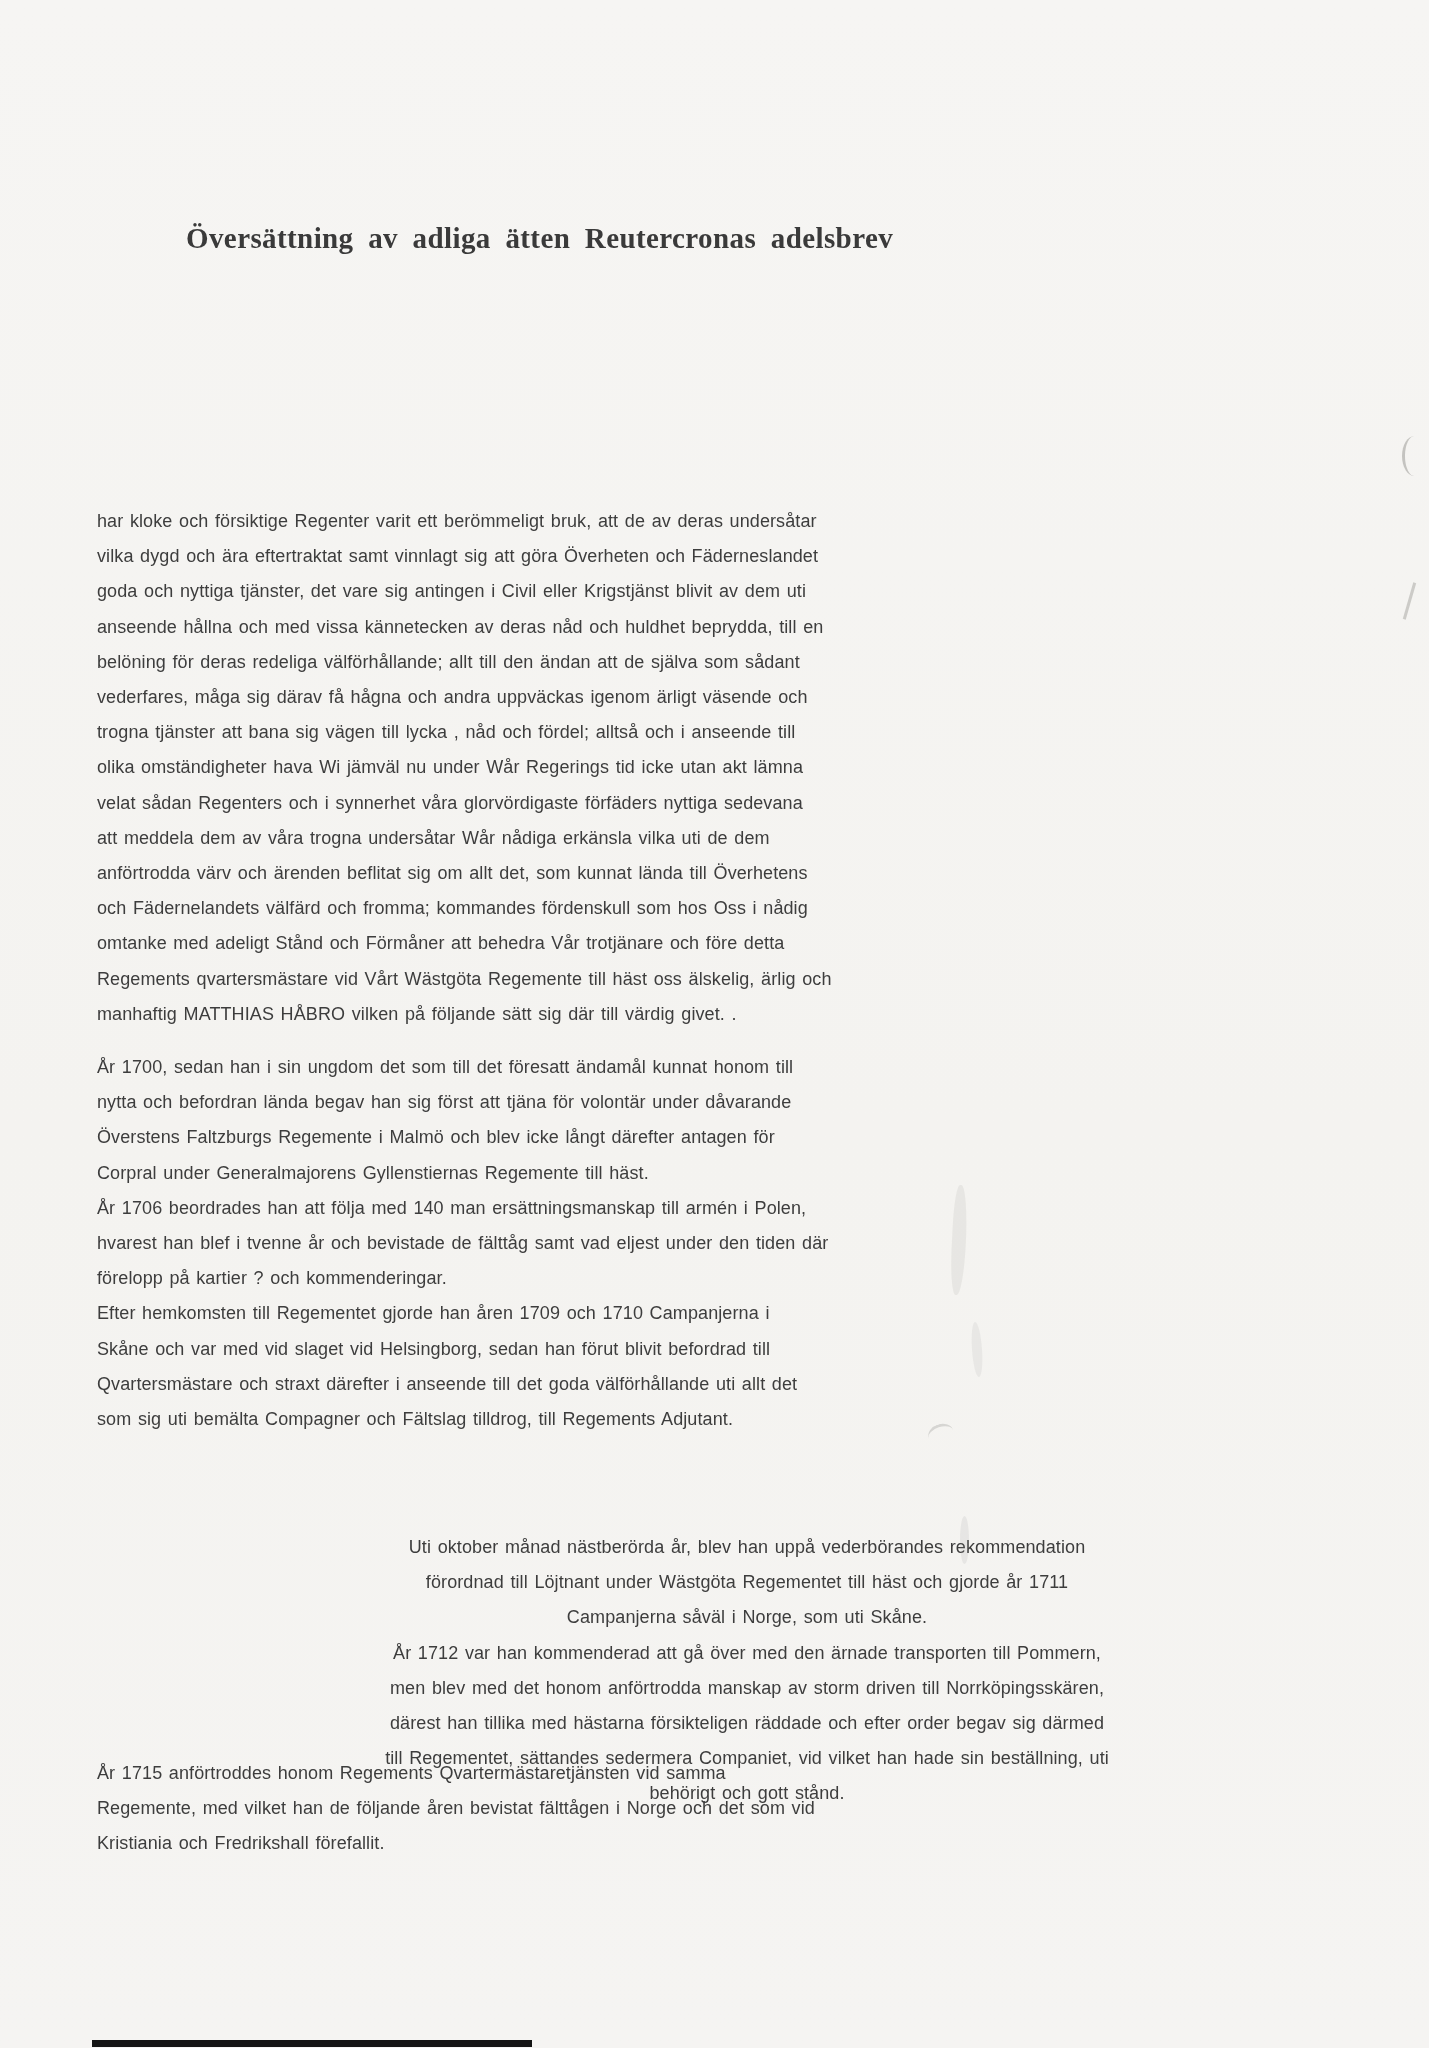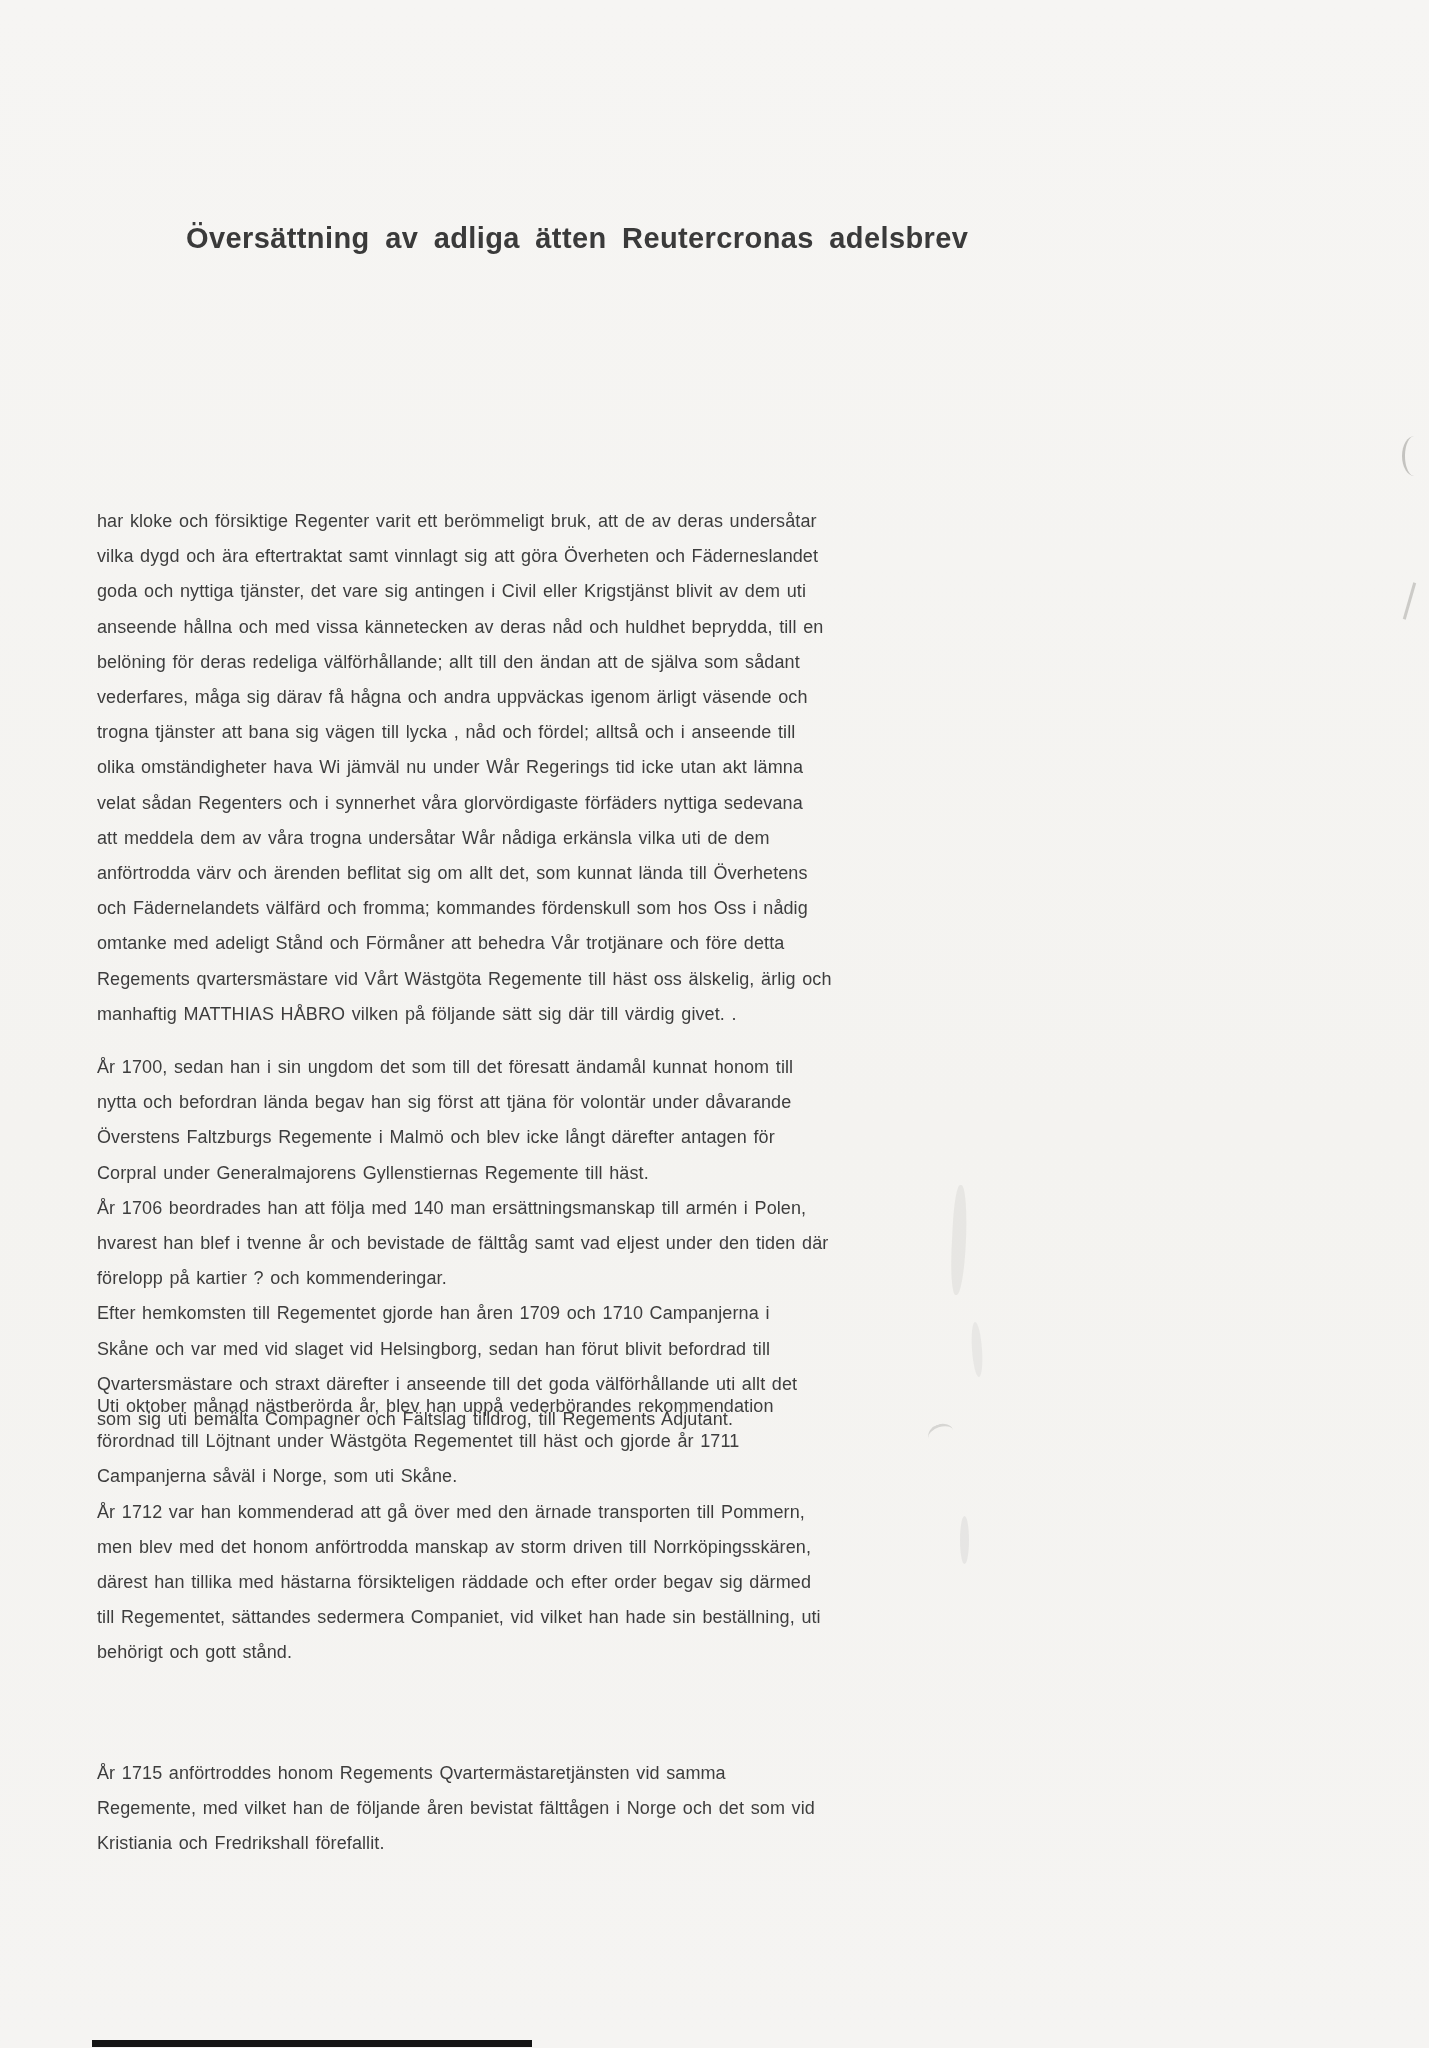--- a/index.html
+++ b/index.html
@@ -21,20 +21,21 @@
     position: absolute;
     left: 186px;
     top: 222px;
     margin: 0;
     font-size: 29px;
     font-weight: bold;
     letter-spacing: 0.4px;
     word-spacing: 7px;
     color: #3a3a3a;
     white-space: pre-line;
+    font-family: Liberation Serif, serif;
   }
   .doc-heading {
     position: absolute;
     left: 97px;
     top: 330px;
     margin: 0;
     width: 1100px;
     font-size: 39px;
     font-weight: bold;
     font-style: italic;
@@ -51,21 +52,21 @@
     width: 1300px;
     font-size: 18px;
     line-height: 35.2px;
     letter-spacing: 0.1px;
     word-spacing: 1.5px;
     color: #3d3d3d;
     white-space: pre-line;
   }
   .par-1 { top: 504px; }
   .par-2 { top: 1050px; }
-  .par-3 { top: 1389px; }
+  .par-3 { top: 1530px; text-align: center; }
   .par-4 { top: 1756px; }
 
   
   .artifact { position: absolute; pointer-events: none; }
   .smudge-1 {
     left: 952px; top: 1185px; width: 14px; height: 110px;
     background: #9a9a98; opacity: 0.14; border-radius: 40% 60% 50% 50%;
     transform: rotate(3deg);
   }
   .smudge-2 {

